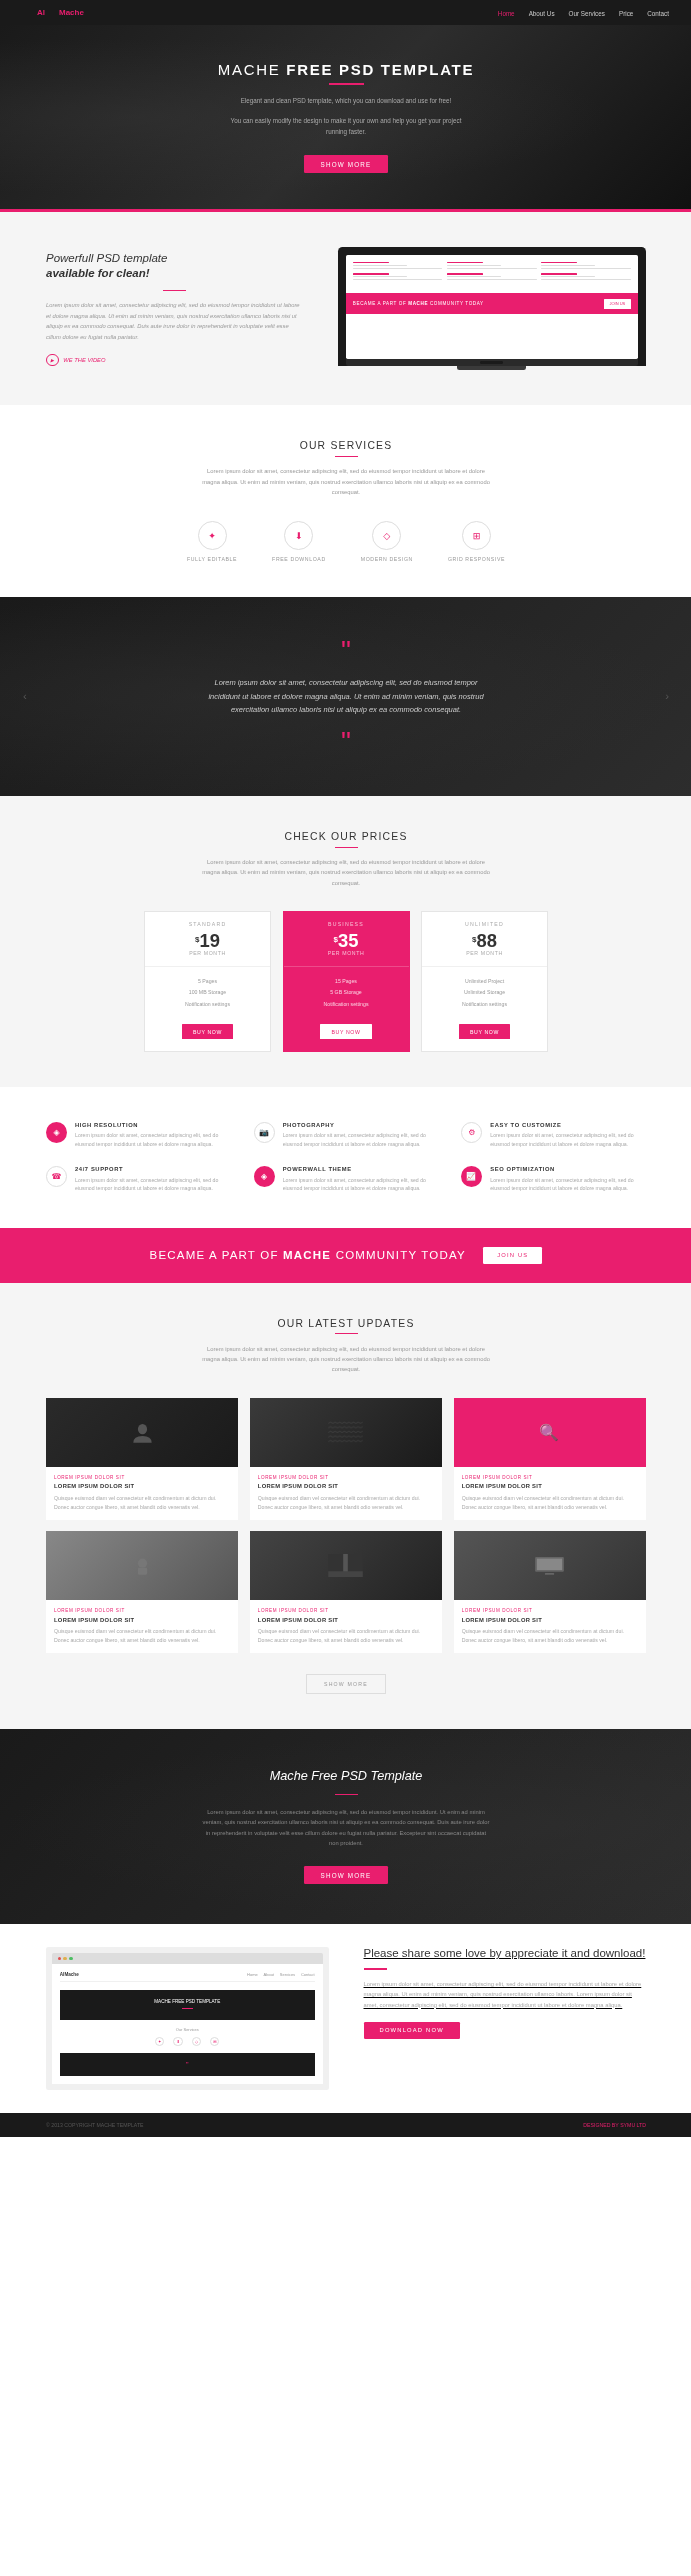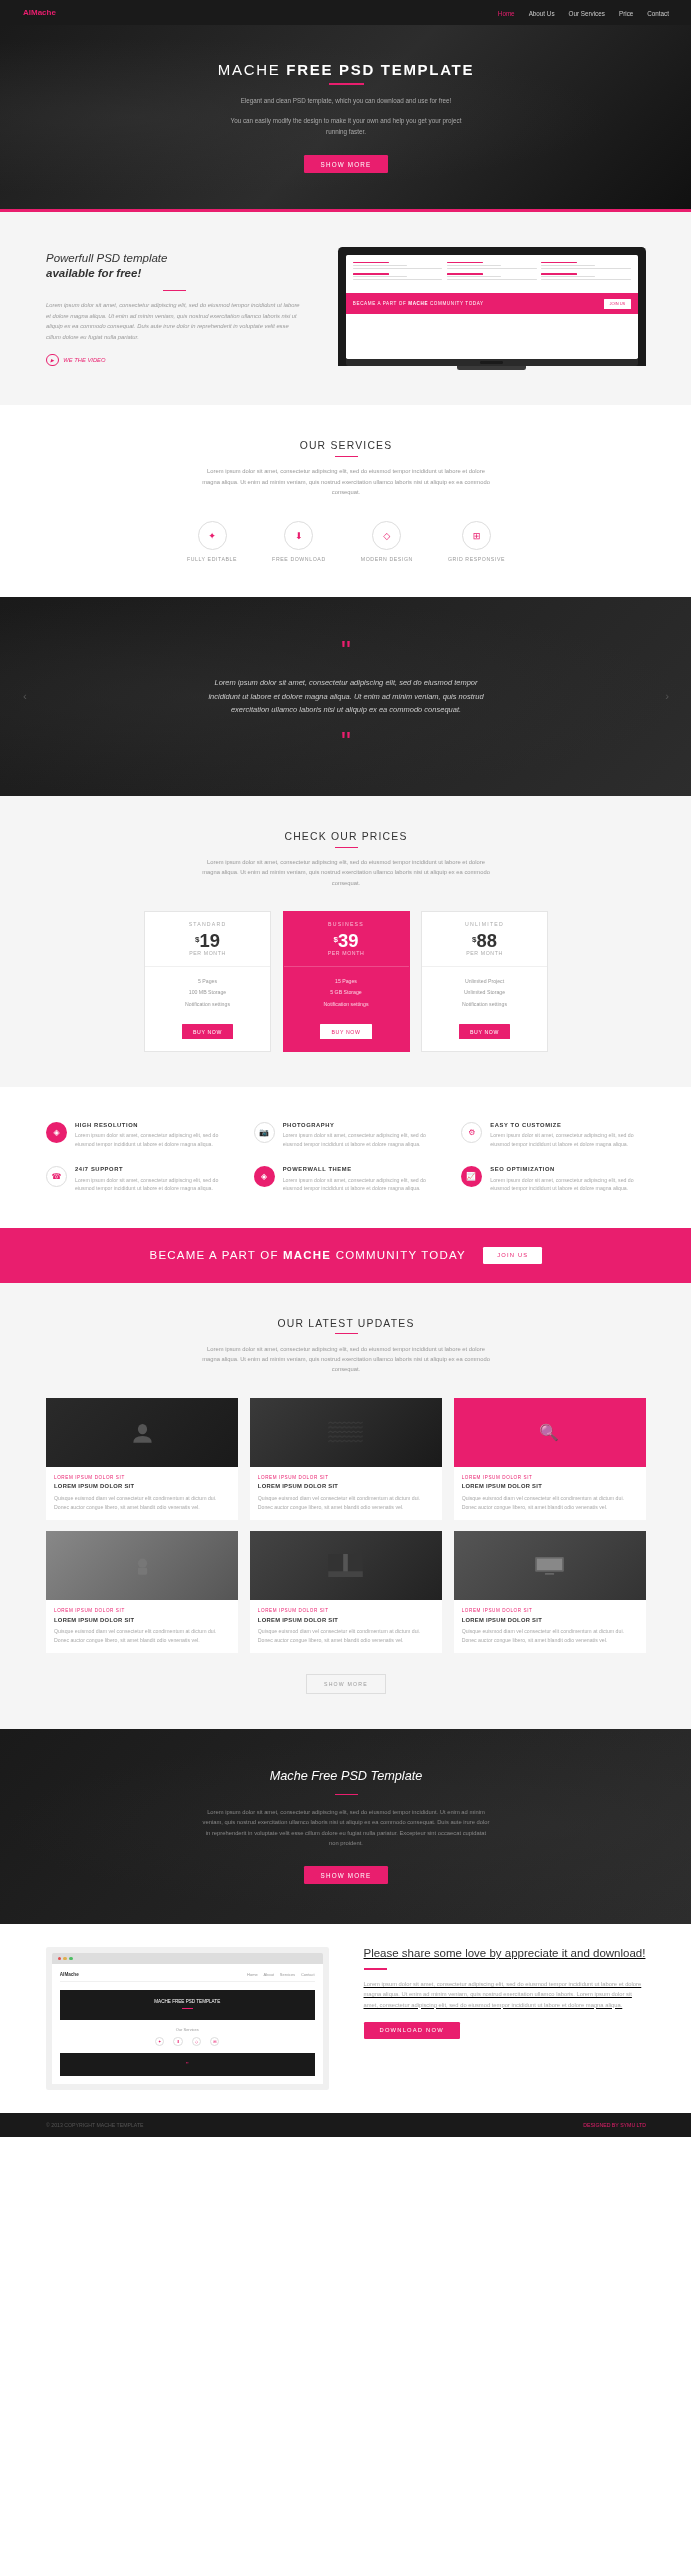--- a/index.html
+++ b/index.html
@@ -10,21 +10,21 @@
       background: #1a1a1a;
       display: flex;
       align-items: center;
       justify-content: space-between;
       padding: 0 23px;
       height: 25px;
       position: relative;
       z-index: 10;
     }
     .nav-logo { color: #fff; font-size: 8px; font-weight: bold; }
-    .nav-logo span { color: #e91e6e; }
+    .nav-logo span { color: #e91e6e; margin-left: 14px; }
     .nav-links { display: flex; gap: 14px; list-style: none; }
     .nav-links li a { color: #ccc; font-size: 6.3px; text-decoration: none; }
     .nav-links li a.active { color: #e91e6e; }
 
     
     .hero {
       background: linear-gradient(135deg, #1a1a1a 0%, #2d2d2d 50%, #111 100%);
       min-height: 184px;
       display: flex;
       flex-direction: column;
@@ -704,21 +704,21 @@
   <p class="hero-subtitle" style="margin-top:-8px">You can easily modify the design to make it your own and help you get your project running faster.</p>
   <button class="btn-primary">SHOW MORE</button>
 </section>
 
 <div class="pink-stripe"></div>
 
 <section class="features-section">
   <div class="features-left">
     <h2 class="features-title">
       <span>Powerfull PSD template</span><br>
-      <strong>available  for free!</strong>
+      <strong>available  for clean!</strong>
     </h2>
     <div class="section-divider"></div>
     <p class="features-text">Lorem ipsum dolor sit amet, consectetur adipiscing elit, sed do eiusmod tempor incididunt ut labore et dolore magna aliqua. Ut enim ad minim veniam, quis nostrud exercitation ullamco laboris nisi ut aliquip ex ea commodo consequat. Duis aute irure dolor in reprehenderit in voluptate velit esse cillum dolore eu fugiat nulla pariatur.</p>
     <div class="watch-link">
       <div class="play-btn">▶</div>
       <span>WE THE VIDEO</span>
     </div>
   </div>
   <div class="features-right">
     <div class="laptop-mockup">
@@ -818,21 +818,21 @@
       <ul class="pricing-features">
         <li>5 Pages</li>
         <li>100 MB Storage</li>
         <li>Notification settings</li>
       </ul>
       <button class="pricing-btn">BUY NOW</button>
     </div>
     <div class="pricing-card featured">
       <div class="pricing-header">
         <div class="pricing-plan-name">BUSINESS</div>
-        <div class="pricing-price"><sup>$</sup><span>39</span></div>
+        <div class="pricing-price"><sup>$</sup><span>35</span></div>
         <div class="pricing-period">per month</div>
       </div>
       <ul class="pricing-features">
         <li>15 Pages</li>
         <li>5 GB Storage</li>
         <li>Notification settings</li>
       </ul>
       <button class="pricing-btn">BUY NOW</button>
     </div>
     <div class="pricing-card">

